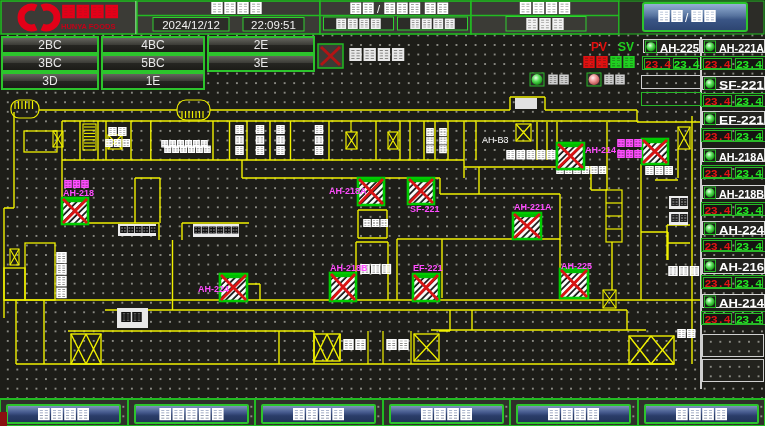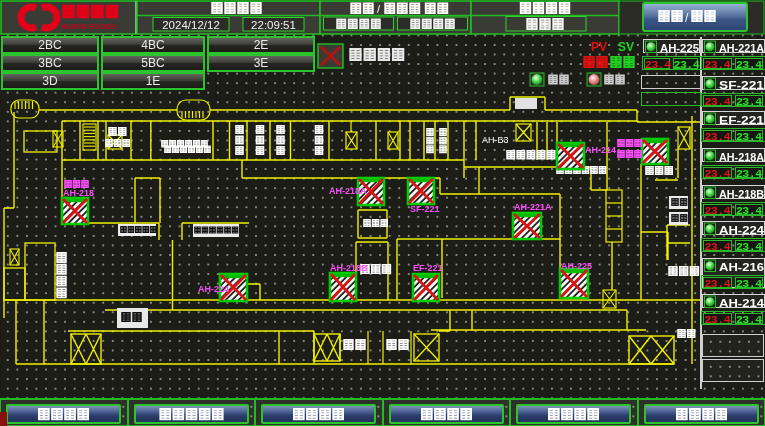--- a/index.html
+++ b/index.html
@@ -743,21 +743,21 @@
           <stop offset="1" stop-color="#0b8a0b"></stop>
         </radialGradient>
         <text x="38.5" y="11.5" fill="#fff" font-size="11.5" font-weight="bold" text-anchor="middle" font-family="Liberation Sans" textLength="45" lengthAdjust="spacingAndGlyphs">AH-224</text>
       </svg>
     </div>
 
 <div class="abs" style="left:700.5px;top:238px;width:66px;height:14px;border:1px solid #28b828;box-sizing:border-box;"></div>
 <div class="seg" style="left:703px;top:239.5px;width:28.5px;height:11px;color:#e31414;">23.4</div>
 <div class="seg" style="left:734.5px;top:239.5px;width:28.5px;height:11px;color:#22e822;">23.4</div>
 
-<div class="nrow" style="left:702px;top:258px;width:63px;height:30px;">
+<div class="nrow" style="left:702px;top:258px;width:63px;height:16px;">
       <svg width="63" height="14" style="position:absolute;left:0;top:0">
         <rect x="1.5" y="1" width="11" height="11.5" fill="#1d1d1a" stroke="#28b828" stroke-width="1"></rect>
         <circle cx="7" cy="6.8" r="4.6" fill="url(#glAH-216)"></circle>
         <radialGradient id="glAH-216" cx="0.4" cy="0.35" r="0.7">
           <stop offset="0" stop-color="#f2fff2"></stop>
           <stop offset="0.45" stop-color="#5ae05a"></stop>
           <stop offset="1" stop-color="#0b8a0b"></stop>
         </radialGradient>
         <text x="38.5" y="11.5" fill="#fff" font-size="11.5" font-weight="bold" text-anchor="middle" font-family="Liberation Sans" textLength="45" lengthAdjust="spacingAndGlyphs">AH-216</text>
       </svg>

